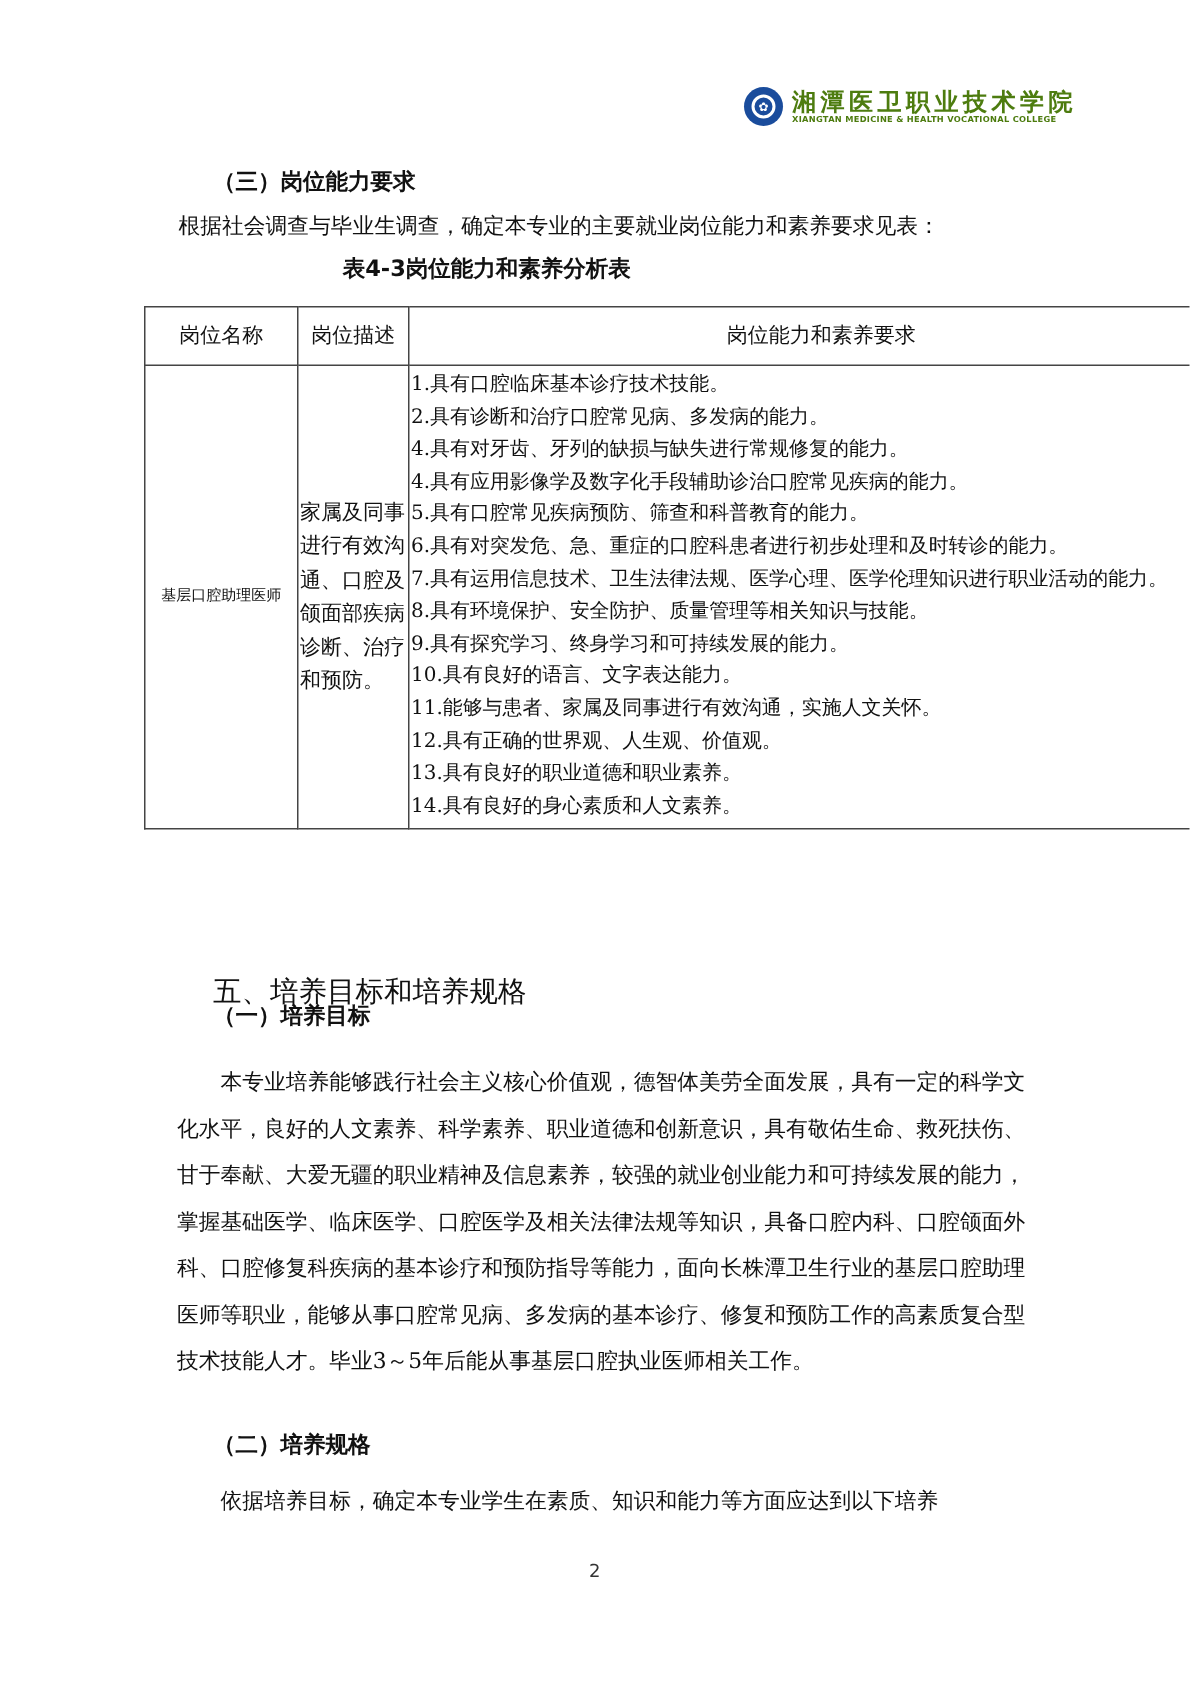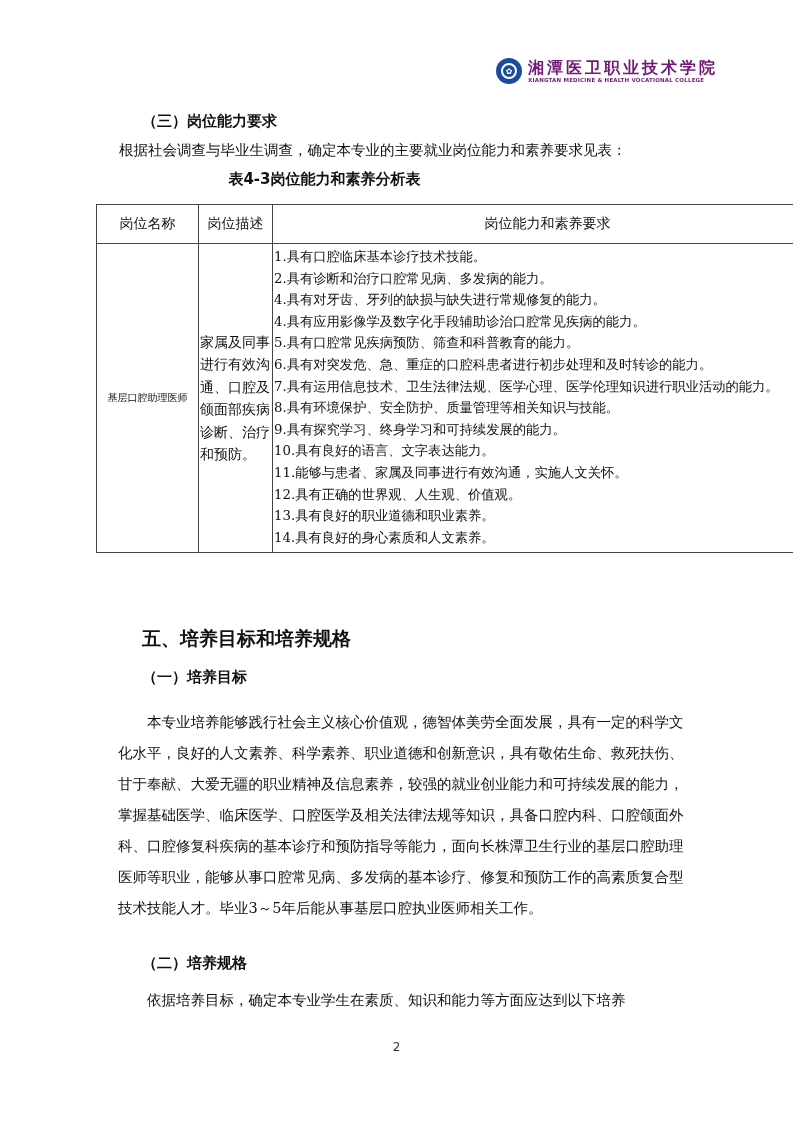--- a/index.html
+++ b/index.html
@@ -3,39 +3,39 @@
 <meta charset="utf-8">
 <style>
   html, body { margin: 0; padding: 0; background: #ffffff; }
   body { width: 793px; height: 1122px; position: relative; overflow: hidden;
          font-family: "DejaVu Serif", "Liberation Serif", serif; color: #111; }
   .logo { position: absolute; left: 496px; top: 58px; display: flex; align-items: center; }
   .logo-emblem { width: 26px; height: 26px; border-radius: 50%; background: #1a4c9c;
                  display: flex; align-items: center; justify-content: center; }
   .logo-emblem-inner { width: 16px; height: 16px; border-radius: 50%; border: 2px solid #fff; box-sizing: border-box;
                  display:flex; align-items:center; justify-content:center; color:#fff; font-size:8px; font-family:"DejaVu Sans", sans-serif; }
-  .logo-text { margin-left: 6px; color: #701a75; }
+  .logo-text { margin-left: 6px; color: #4d7c0f; }
   .logo-cn { font-size: 16px; font-weight: bold; letter-spacing: 3px; line-height: 18px; font-family: "DejaVu Serif", serif; }
   .logo-en { font-size: 5.5px; font-weight: bold; font-family: "DejaVu Sans", sans-serif; letter-spacing: 0.2px; }
 
   .h3 { position: absolute; font-size: 15px; font-weight: bold; font-family: "DejaVu Sans", sans-serif; }
   .para { position: absolute; font-size: 14.5px; }
   .caption { position: absolute; left: 0; width: 649px; text-align: center; top: 170px;
              font-size: 15px; font-weight: bold; font-family: "DejaVu Sans", sans-serif; }
 
   table.grid { position: absolute; left: 96px; top: 204px; width: 727px; border-collapse: collapse; }
   table.grid td, table.grid th { border: 1px solid #444; padding: 0; }
   table.grid th { height: 38px; font-size: 14px; font-weight: normal; font-family: "DejaVu Sans", sans-serif; }
   .col1 { width: 101px; } .col2 { width: 73px; }
   .c-name { text-align: center; vertical-align: middle; font-size: 10px; font-family: "DejaVu Sans", sans-serif; line-height: 22px; padding: 0 4px !important; }
   .c-desc { vertical-align: middle; font-size: 14px; line-height: 22.5px; font-family: "DejaVu Sans", sans-serif; padding: 0 0 0 1px !important; }
   .c-req { vertical-align: top; padding: 2px 0 4px 1px !important; }
   .req { font-size: 13.3px; line-height: 21.6px; }
 
-  .h2 { position: absolute; left: 142px; top: 626px; font-size: 19px; font-weight: bold; font-family: "DejaVu Sans", sans-serif; }
+  .h2 { position: absolute; left: 142px; top: 648px; font-size: 19px; font-weight: normal; font-family: "DejaVu Sans", sans-serif; }
   .body-text { position: absolute; left: 118px; top: 707px; width: 575px; font-size: 14.5px; line-height: 31px; }
   .body-text p { margin: 0; text-indent: 29px; }
   .page-num { position: absolute; left: 0; width: 793px; top: 1040px; text-align: center; font-size: 12px; font-family: "DejaVu Sans", sans-serif; color: #333; }
 </style>
 </head>
 <body>
 
 <div class="logo">
   <div class="logo-emblem">
       <div class="logo-emblem-inner">✿</div>

